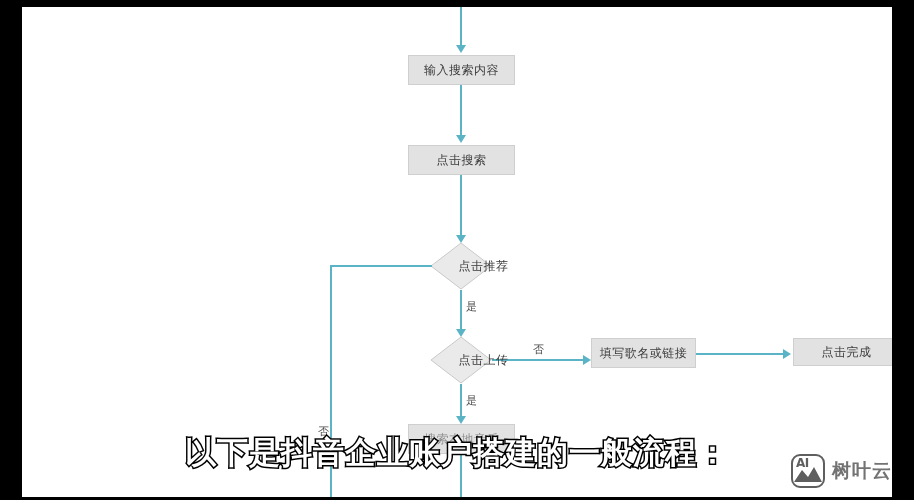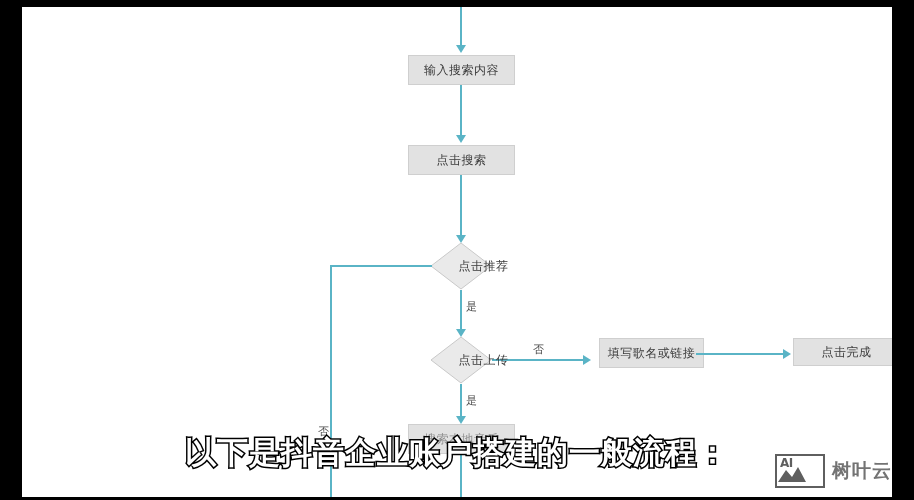--- a/index.html
+++ b/index.html
@@ -115,26 +115,25 @@
     bottom: 12px;
     display: flex;
     align-items: center;
     gap: 7px;
     z-index: 45;
   }
   .wm-icon {
     width: 30px;
     height: 30px;
     border: 2px solid #5f5f5f;
-    border-radius: 0;
+    border-radius: 9px;
     position: relative;
     background: #ffffff;
     overflow: hidden;
     flex: none;
-    padding-left: 16px;
   }
   .wm-icon .wm-ai {
     position: absolute;
     left: 3px;
     top: 1px;
     font-size: 12px;
     font-weight: bold;
     color: #5f5f5f;
     letter-spacing: -0.5px;
     line-height: 1;
@@ -197,21 +196,21 @@
         <svg class="diamond-shape" viewBox="0 0 62 48" preserveAspectRatio="none">
           <polygon points="31,1 61,24 31,47 1,24" fill="#eaeaea" stroke="#c9c9c9" stroke-width="1"></polygon>
         </svg>
         <span class="diamond-label">点击上传</span>
       </div>
 
       <div class="edge edge-h" style="left:470px; top:352px; width:93px;"></div>
       <div class="arrowhead-right" style="left:561px; top:348px;"></div>
       <div class="edge-label" style="left:511px; top:337px;">否</div>
 
-      <div class="node" style="left:569px; top:331px; width:105px; height:30px;margin-left:8px;">
+      <div class="node" style="left:569px; top:331px; width:105px; height:30px;">
         <span>填写歌名或链接</span>
       </div>
 
       <div class="edge edge-h" style="left:674px; top:346px; width:89px;"></div>
       <div class="arrowhead-right" style="left:761px; top:342px;"></div>
 
       <div class="node" style="left:771px; top:331px; width:107px; height:28px;">
         <span>点击完成</span>
       </div>
 

